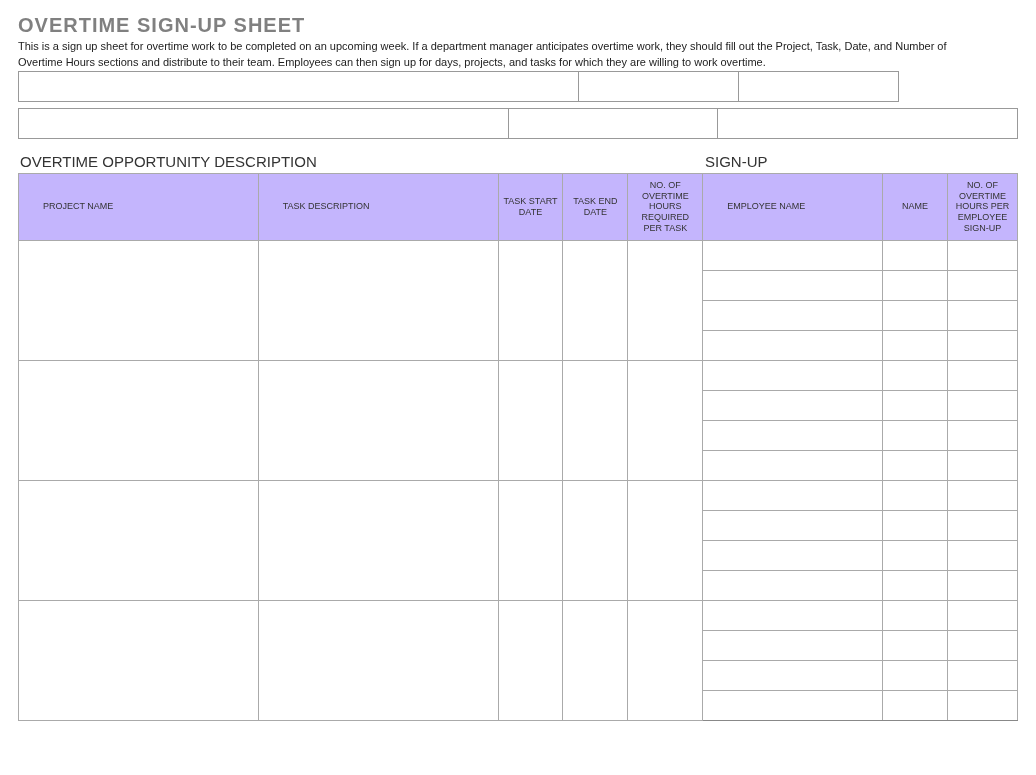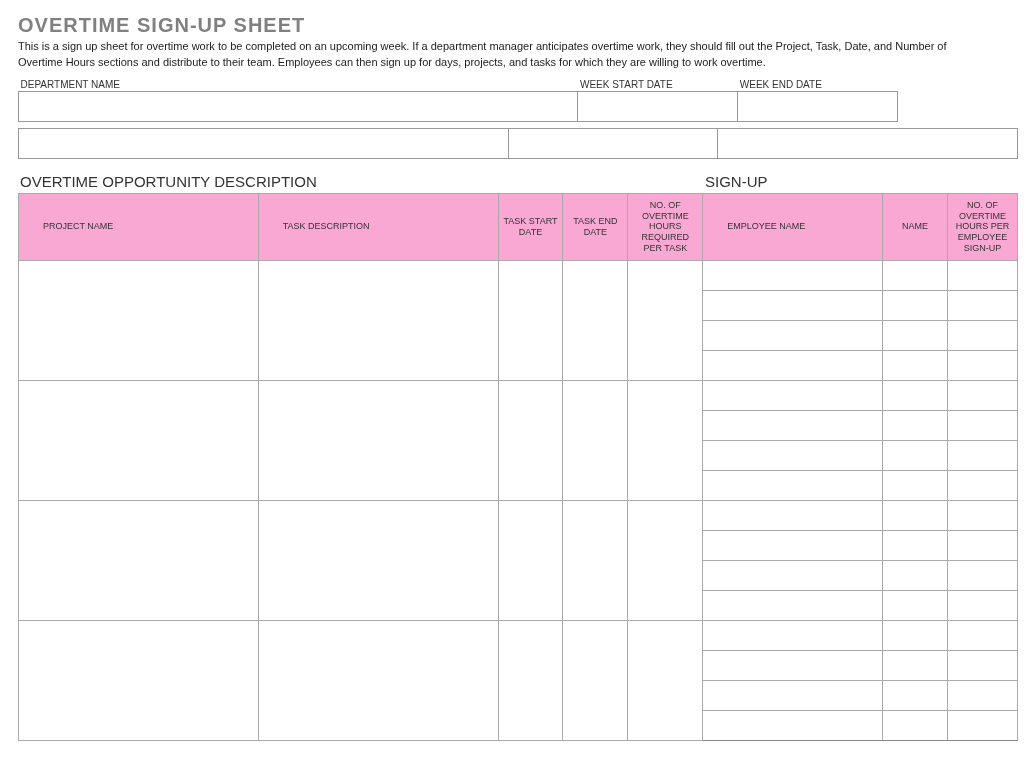--- a/index.html
+++ b/index.html
@@ -16,21 +16,20 @@
     margin: 0 0 2px 0;
     font-size: 20px;
     font-weight: 700;
     letter-spacing: 1px;
     color: #808080;
   }
   .desc {
     font-size: 11px;
     line-height: 1.45;
     color: #222;
-    margin-bottom: 6px;
     max-width: 960px;
   }
   .hdr-table {
     width: 100%;
     border-collapse: collapse;
     table-layout: fixed;
     margin-bottom: 2px;
   }
   .hdr-table td.lbl {
     font-size: 10px;
@@ -56,21 +55,21 @@
     padding: 4px 2px 3px 2px;
   }
 
   
   .ot-table {
     width: 100%;
     border-collapse: collapse;
     table-layout: fixed;
   }
   .ot-table th {
-    background: #f9a8d4;
+    background: #c4b5fd;
     border: 1px solid #aaa;
     font-size: 9px;
     font-weight: 400;
     text-align: center;
     padding: 6px 4px;
     line-height: 1.2;
     vertical-align: middle;
   }
   .ot-table th.left { text-align: left; padding-left: 24px; }
   .ot-table td {
@@ -89,26 +88,20 @@
 <div class="desc">This is a sign up sheet for overtime work to be completed on an upcoming week. If a department manager anticipates overtime work, they should fill out the Project, Task, Date, and Number of Overtime Hours sections and distribute to their team. Employees can then sign up for days, projects, and tasks for which they are willing to work overtime.</div>
 
 <table class="hdr-table hdr-row1">
   <colgroup>
     <col style="width:56%">
       <col style="width:16%">
       <col style="width:16%">
       <col style="width:12%">
   </colgroup>
   <tbody>
-      <tr>
-    <td class="lbl">DEPARTMENT NAME</td>
-    <td class="lbl">WEEK START DATE</td>
-    <td class="lbl">WEEK END DATE</td>
-    <td class="lbl nb"></td>
-  </tr>
   <tr>
     <td class="box"></td>
     <td class="box"></td>
     <td class="box"></td>
     <td class="nb"></td>
   </tr>
 </tbody>
   </table>
 
 <table class="hdr-table hdr-row2">

